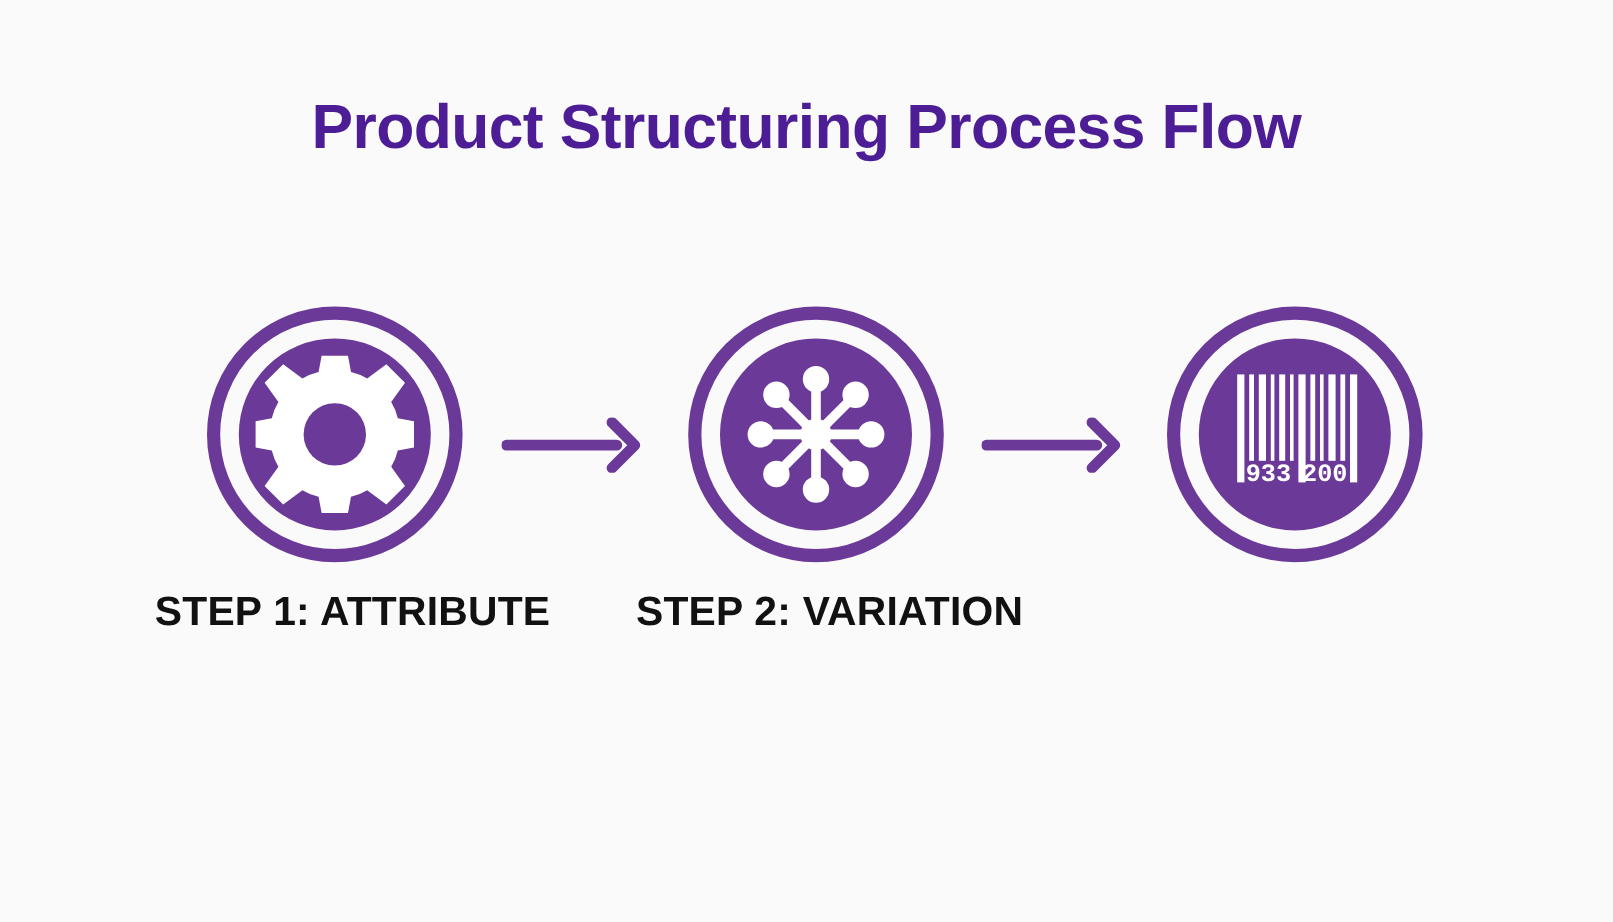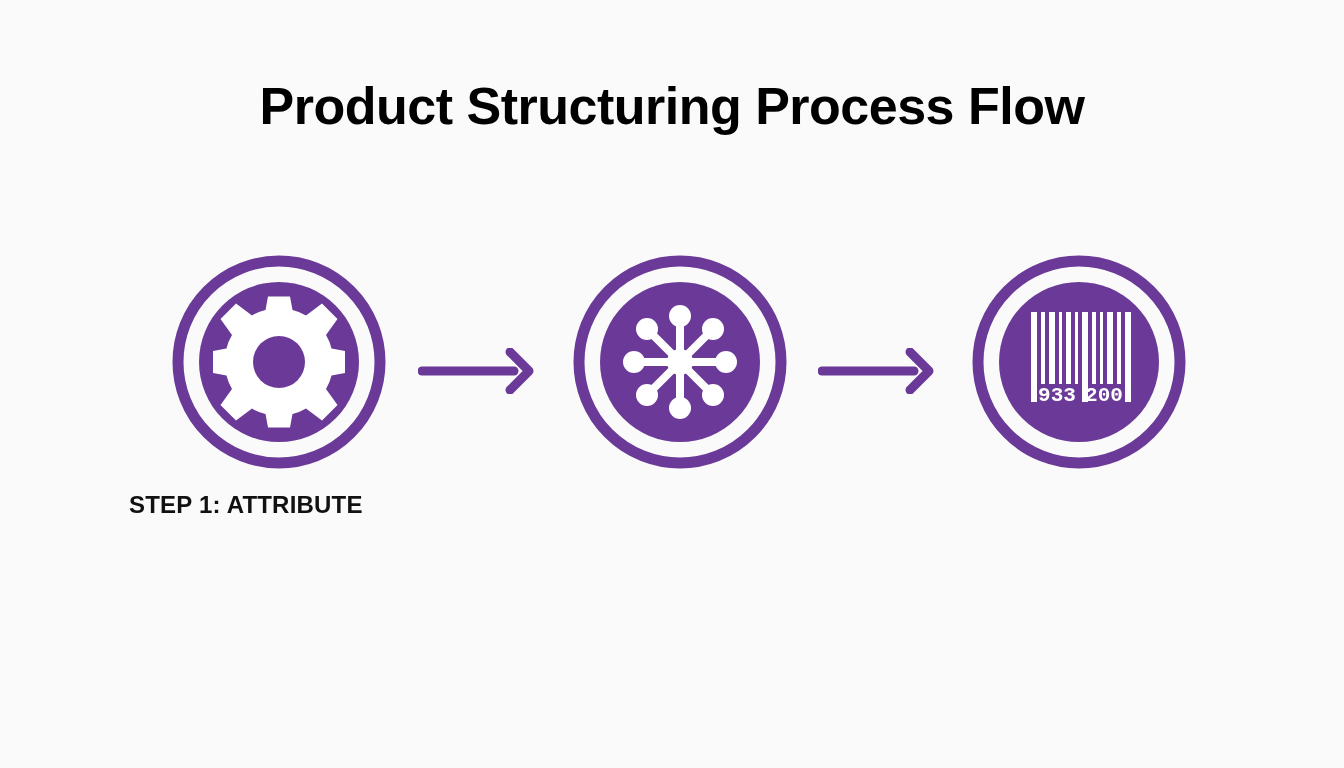--- a/index.html
+++ b/index.html
@@ -23,21 +23,21 @@
   .title {
     position: absolute;
     top: 78px;
     left: 0;
     width: 1344px;
     text-align: center;
     font-family: "Liberation Sans", sans-serif;
     font-size: 52px;
     font-weight: bold;
     letter-spacing: -0.5px;
-    color: #000000;
+    color: #4c1d95;
     line-height: 1.1;
     white-space: nowrap;
   }
   .flow {
     position: absolute;
     top: 255px;
     left: 0;
     width: 1344px;
     height: 300px;
   }
@@ -53,21 +53,21 @@
     height: 214px;
     margin: 0 auto;
     position: relative;
   }
   .badge svg {
     display: block;
   }
   .step-label {
     margin-top: 22px;
     font-family: "Liberation Sans", sans-serif;
-    font-size: 24px;
+    font-size: 34px;
     font-weight: bold;
     color: #111111;
     letter-spacing: 0.2px;
     white-space: nowrap;
   }
   .arrow {
     position: absolute;
     top: 93px;
     height: 46px;
   }
@@ -139,20 +139,21 @@
             <circle cx="107" cy="153" r="11"></circle>
             <circle cx="61" cy="107" r="11"></circle>
             <circle cx="153" cy="107" r="11"></circle>
             <circle cx="74" cy="74" r="11"></circle>
             <circle cx="140" cy="140" r="11"></circle>
             <circle cx="140" cy="74" r="11"></circle>
             <circle cx="74" cy="140" r="11"></circle>
           </g>
         </svg>
       </div>
+      <div class="step-label">STEP 2: VARIATION</div>
     </div>
 
     <div class="arrow" style="left:818px;width:120px;">
       <svg width="120" height="46" viewBox="0 0 120 46">
         <line x1="4" y1="23" x2="96" y2="23" stroke="#6b3a99" stroke-width="9" stroke-linecap="round"></line>
         <polyline points="92,4 111,23 92,42" fill="none" stroke="#6b3a99" stroke-width="9" stroke-linecap="round" stroke-linejoin="round"></polyline>
       </svg>
     </div>
 
     <div class="step" id="step-3" style="left:1079px;">

